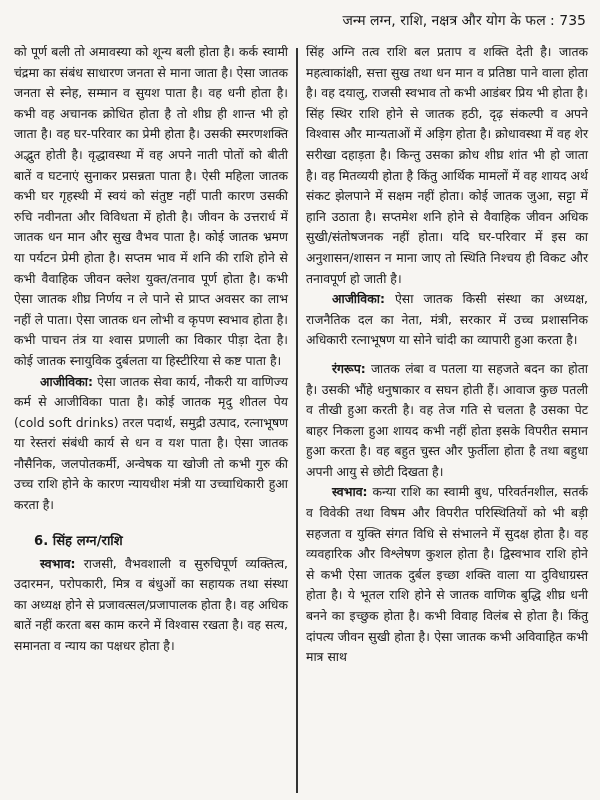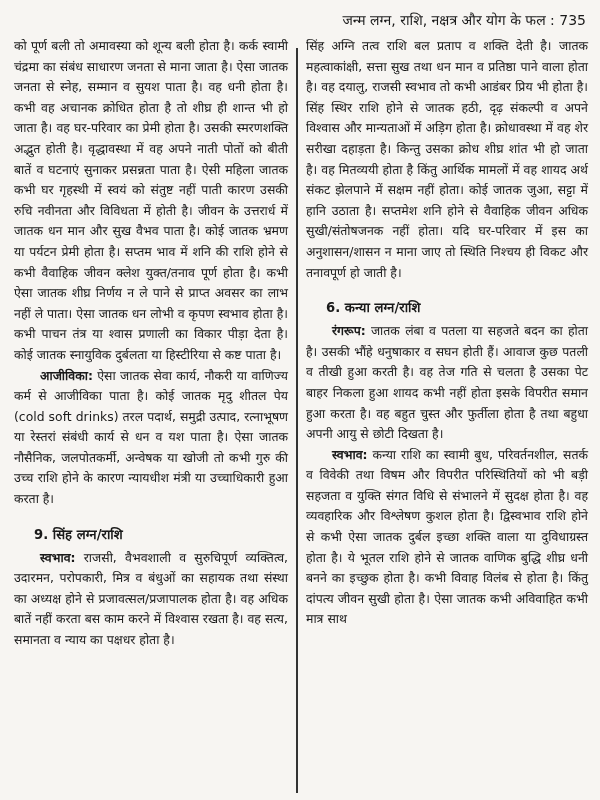--- a/index.html
+++ b/index.html
@@ -8,21 +8,21 @@
     background: #f7f5f2; color: #1a1a1a;
     font-family: "DejaVu Sans", "Liberation Sans", sans-serif;
     position: relative;
   }
   .header {
     position: absolute; top: 10px; right: 14px;
     font-weight: normal; font-size: 14px; letter-spacing: 0px;
     white-space: nowrap;
   }
   .col {
-    position: absolute; top: 36px;
+    position: absolute; top: 42px;
     font-size: 12.4px; line-height: 20.6px;
     text-align: justify;
   }
   .col-left { left: 14px; width: 274px; }
   .col-right { left: 306px; width: 282px; }
   .divider {
     position: absolute; left: 296px; top: 48px; width: 1.5px; height: 745px;
     background: #333;
   }
   .col p { margin: 0; text-indent: 0; }
@@ -39,23 +39,23 @@
 <div class="header">
   <span>जन्म लग्न, राशि, नक्षत्र और योग के फल</span><span> : </span><span>735</span>
 </div>
 
 <div class="divider"></div>
 
 <div class="col col-left">
   <p>को पूर्ण बली तो अमावस्या को शून्य बली होता है। कर्क स्वामी चंद्रमा का संबंध साधारण जनता से माना जाता है। ऐसा जातक जनता से स्नेह, सम्मान व सुयश पाता है। वह धनी होता है। कभी वह अचानक क्रोधित होता है तो शीघ्र ही शान्त भी हो जाता है। वह घर-परिवार का प्रेमी होता है। उसकी स्मरणशक्ति अद्भुत होती है। वृद्धावस्था में वह अपने नाती पोतों को बीती बातें व घटनाएं सुनाकर प्रसन्नता पाता है। ऐसी महिला जातक कभी घर गृहस्थी में स्वयं को संतुष्ट नहीं पाती कारण उसकी रुचि नवीनता और विविधता में होती है। जीवन के उत्तरार्ध में जातक धन मान और सुख वैभव पाता है। कोई जातक भ्रमण या पर्यटन प्रेमी होता है। सप्तम भाव में शनि की राशि होने से कभी वैवाहिक जीवन क्लेश युक्त/तनाव पूर्ण होता है। कभी ऐसा जातक शीघ्र निर्णय न ले पाने से प्राप्त अवसर का लाभ नहीं ले पाता। ऐसा जातक धन लोभी व कृपण स्वभाव होता है। कभी पाचन तंत्र या श्वास प्रणाली का विकार पीड़ा देता है। कोई जातक स्नायुविक दुर्बलता या हिस्टीरिया से कष्ट पाता है।</p>
   <p class="ind"><b class="lbl">आजीविका:</b><span> ऐसा जातक सेवा कार्य, नौकरी या वाणिज्य कर्म से आजीविका पाता है। कोई जातक मृदु शीतल पेय (cold soft drinks) तरल पदार्थ, समुद्री उत्पाद, रत्नाभूषण या रेस्तरां संबंधी कार्य से धन व यश पाता है। ऐसा जातक नौसैनिक, जलपोतकर्मी, अन्वेषक या खोजी तो कभी गुरु की उच्च राशि होने के कारण न्यायधीश मंत्री या उच्चाधिकारी हुआ करता है।</span></p>
   <div class="gap"></div>
-  <h3>9. सिंह लग्न/राशि</h3>
+  <h3>6. सिंह लग्न/राशि</h3>
   <p class="ind"><b class="lbl">स्वभाव:</b><span> राजसी, वैभवशाली व सुरुचिपूर्ण व्यक्तित्व, उदारमन, परोपकारी, मित्र व बंधुओं का सहायक तथा संस्था का अध्यक्ष होने से प्रजावत्सल/प्रजापालक होता है। वह अधिक बातें नहीं करता बस काम करने में विश्वास रखता है। वह सत्य, समानता व न्याय का पक्षधर होता है।</span></p>
 </div>
 
 <div class="col col-right">
   <p>सिंह अग्नि तत्व राशि बल प्रताप व शक्ति देती है। जातक महत्वाकांक्षी, सत्ता सुख तथा धन मान व प्रतिष्ठा पाने वाला होता है। वह दयालु, राजसी स्वभाव तो कभी आडंबर प्रिय भी होता है। सिंह स्थिर राशि होने से जातक हठी, दृढ़ संकल्पी व अपने विश्वास और मान्यताओं में अड़िग होता है। क्रोधावस्था में वह शेर सरीखा दहाड़ता है। किन्तु उसका क्रोध शीघ्र शांत भी हो जाता है। वह मितव्ययी होता है किंतु आर्थिक मामलों में वह शायद अर्थ संकट झेलपाने में सक्षम नहीं होता। कोई जातक जुआ, सट्टा में हानि उठाता है। सप्तमेश शनि होने से वैवाहिक जीवन अधिक सुखी/संतोषजनक नहीं होता। यदि घर-परिवार में इस का अनुशासन/शासन न माना जाए तो स्थिति निश्चय ही विकट और तनावपूर्ण हो जाती है।</p>
+  <p class="ind"><b class="lbl">आजीविका:</b><span> ऐसा जातक किसी संस्था का अध्यक्ष, राजनैतिक दल का नेता, मंत्री, सरकार में उच्च प्रशासनिक अधिकारी रत्नाभूषण या सोने चांदी का व्यापारी हुआ करता है।</span></p>
   <div class="gap"></div>
-  <h3>6. कन्या लग्न/राशि</h3>
   <p class="ind"><b class="lbl">रंगरूप:</b><span> जातक लंबा व पतला या सहजते बदन का होता है। उसकी भौंहे धनुषाकार व सघन होती हैं। आवाज कुछ पतली व तीखी हुआ करती है। वह तेज गति से चलता है उसका पेट बाहर निकला हुआ शायद कभी नहीं होता इसके विपरीत समान हुआ करता है। वह बहुत चुस्त और फुर्तीला होता है तथा बहुधा अपनी आयु से छोटी दिखता है।</span></p>
   <p class="ind"><b class="lbl">स्वभाव:</b><span> कन्या राशि का स्वामी बुध, परिवर्तनशील, सतर्क व विवेकी तथा विषम और विपरीत परिस्थितियों को भी बड़ी सहजता व युक्ति संगत विधि से संभालने में सुदक्ष होता है। वह व्यवहारिक और विश्लेषण कुशल होता है। द्विस्वभाव राशि होने से कभी ऐसा जातक दुर्बल इच्छा शक्ति वाला या दुविधाग्रस्त होता है। ये भूतल राशि होने से जातक वाणिक बुद्धि शीघ्र धनी बनने का इच्छुक होता है। कभी विवाह विलंब से होता है। किंतु दांपत्य जीवन सुखी होता है। ऐसा जातक कभी अविवाहित कभी मात्र साथ</span></p>
 </div>
 
 </body></html>

